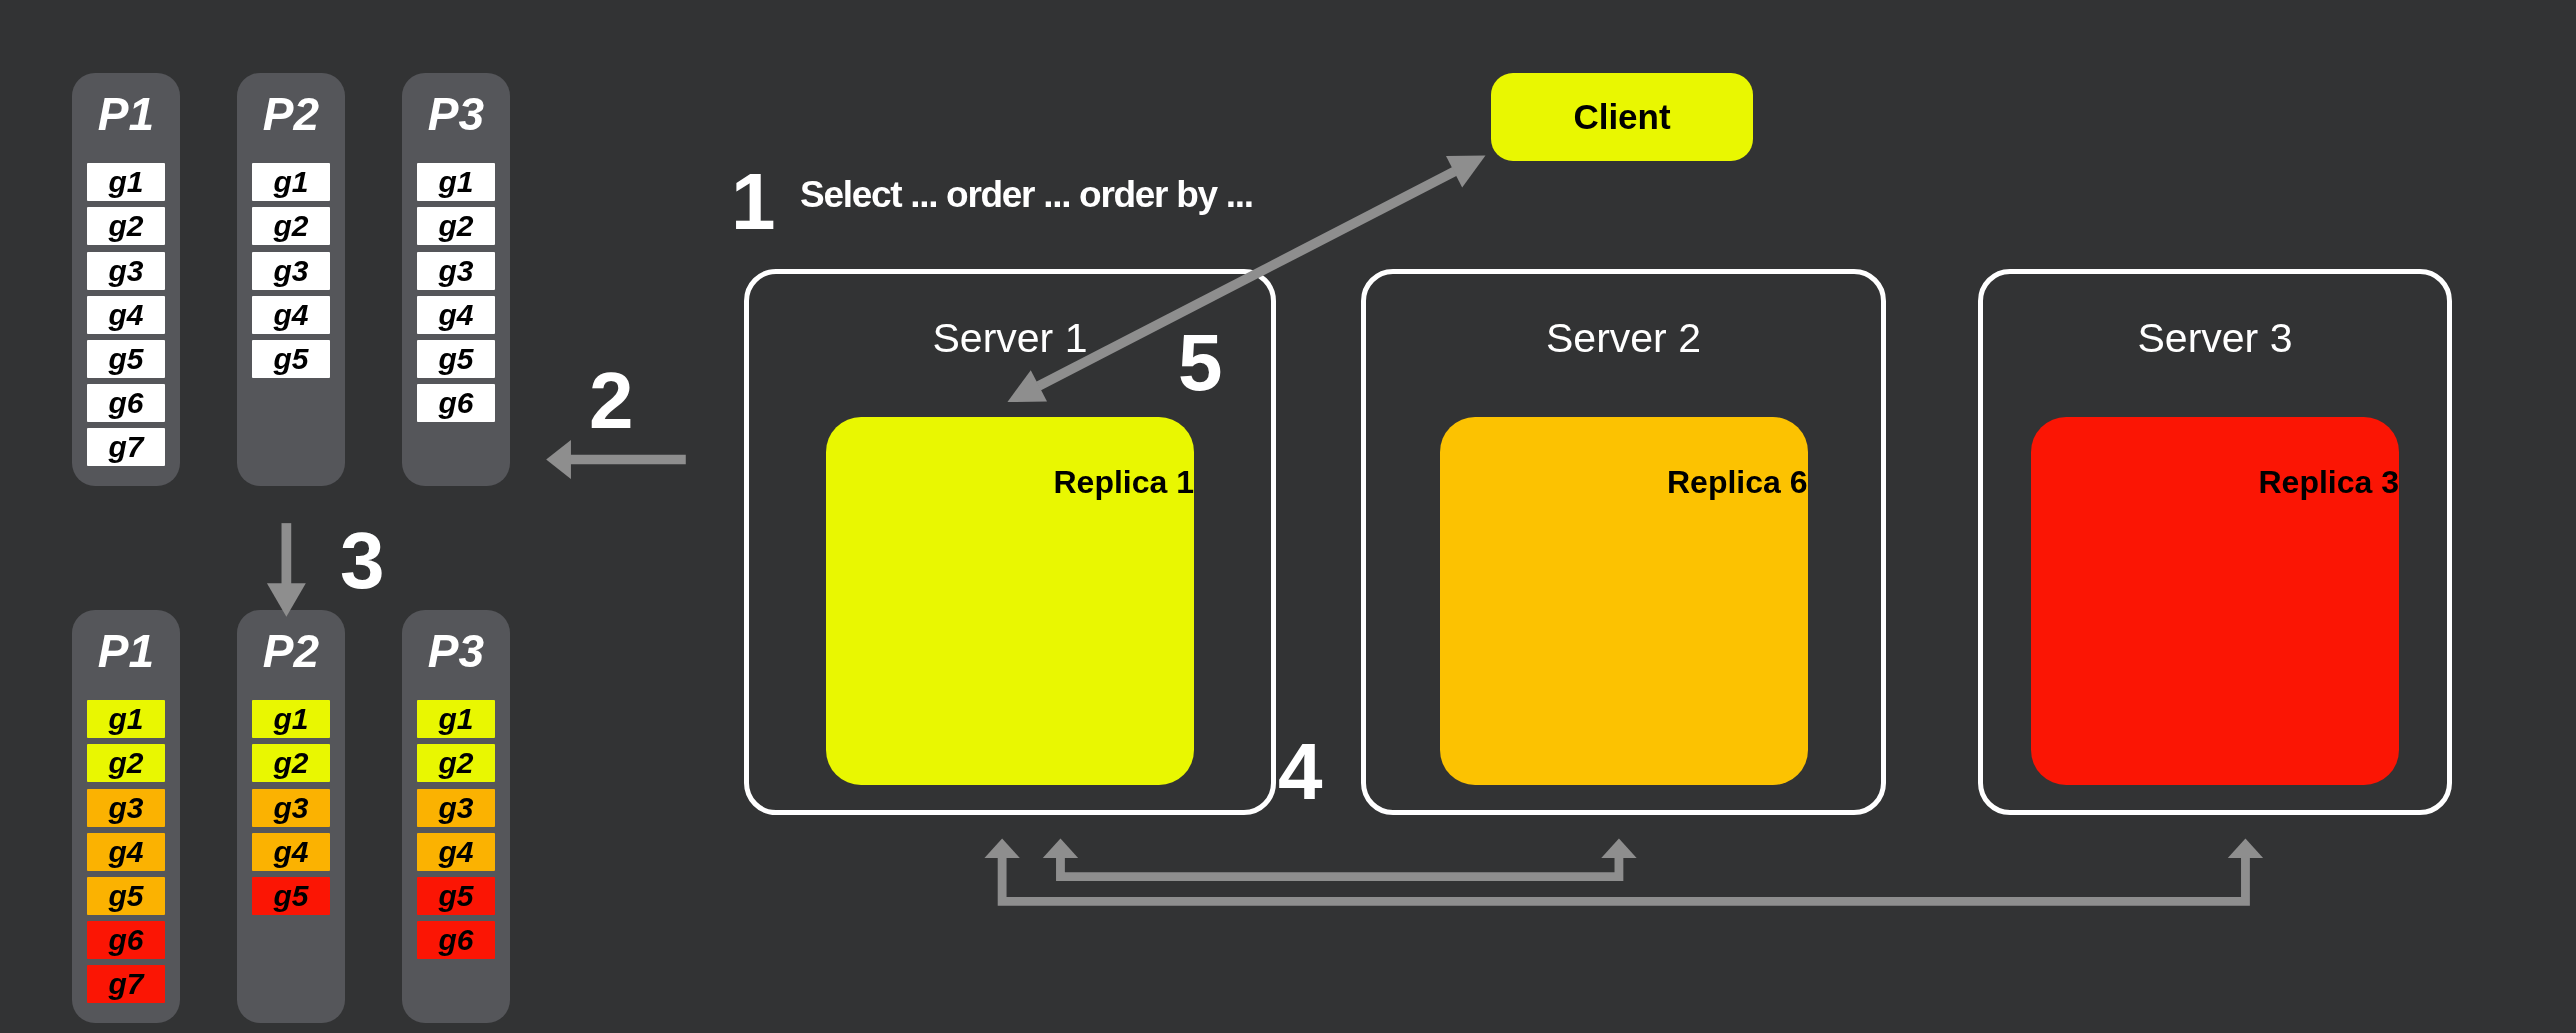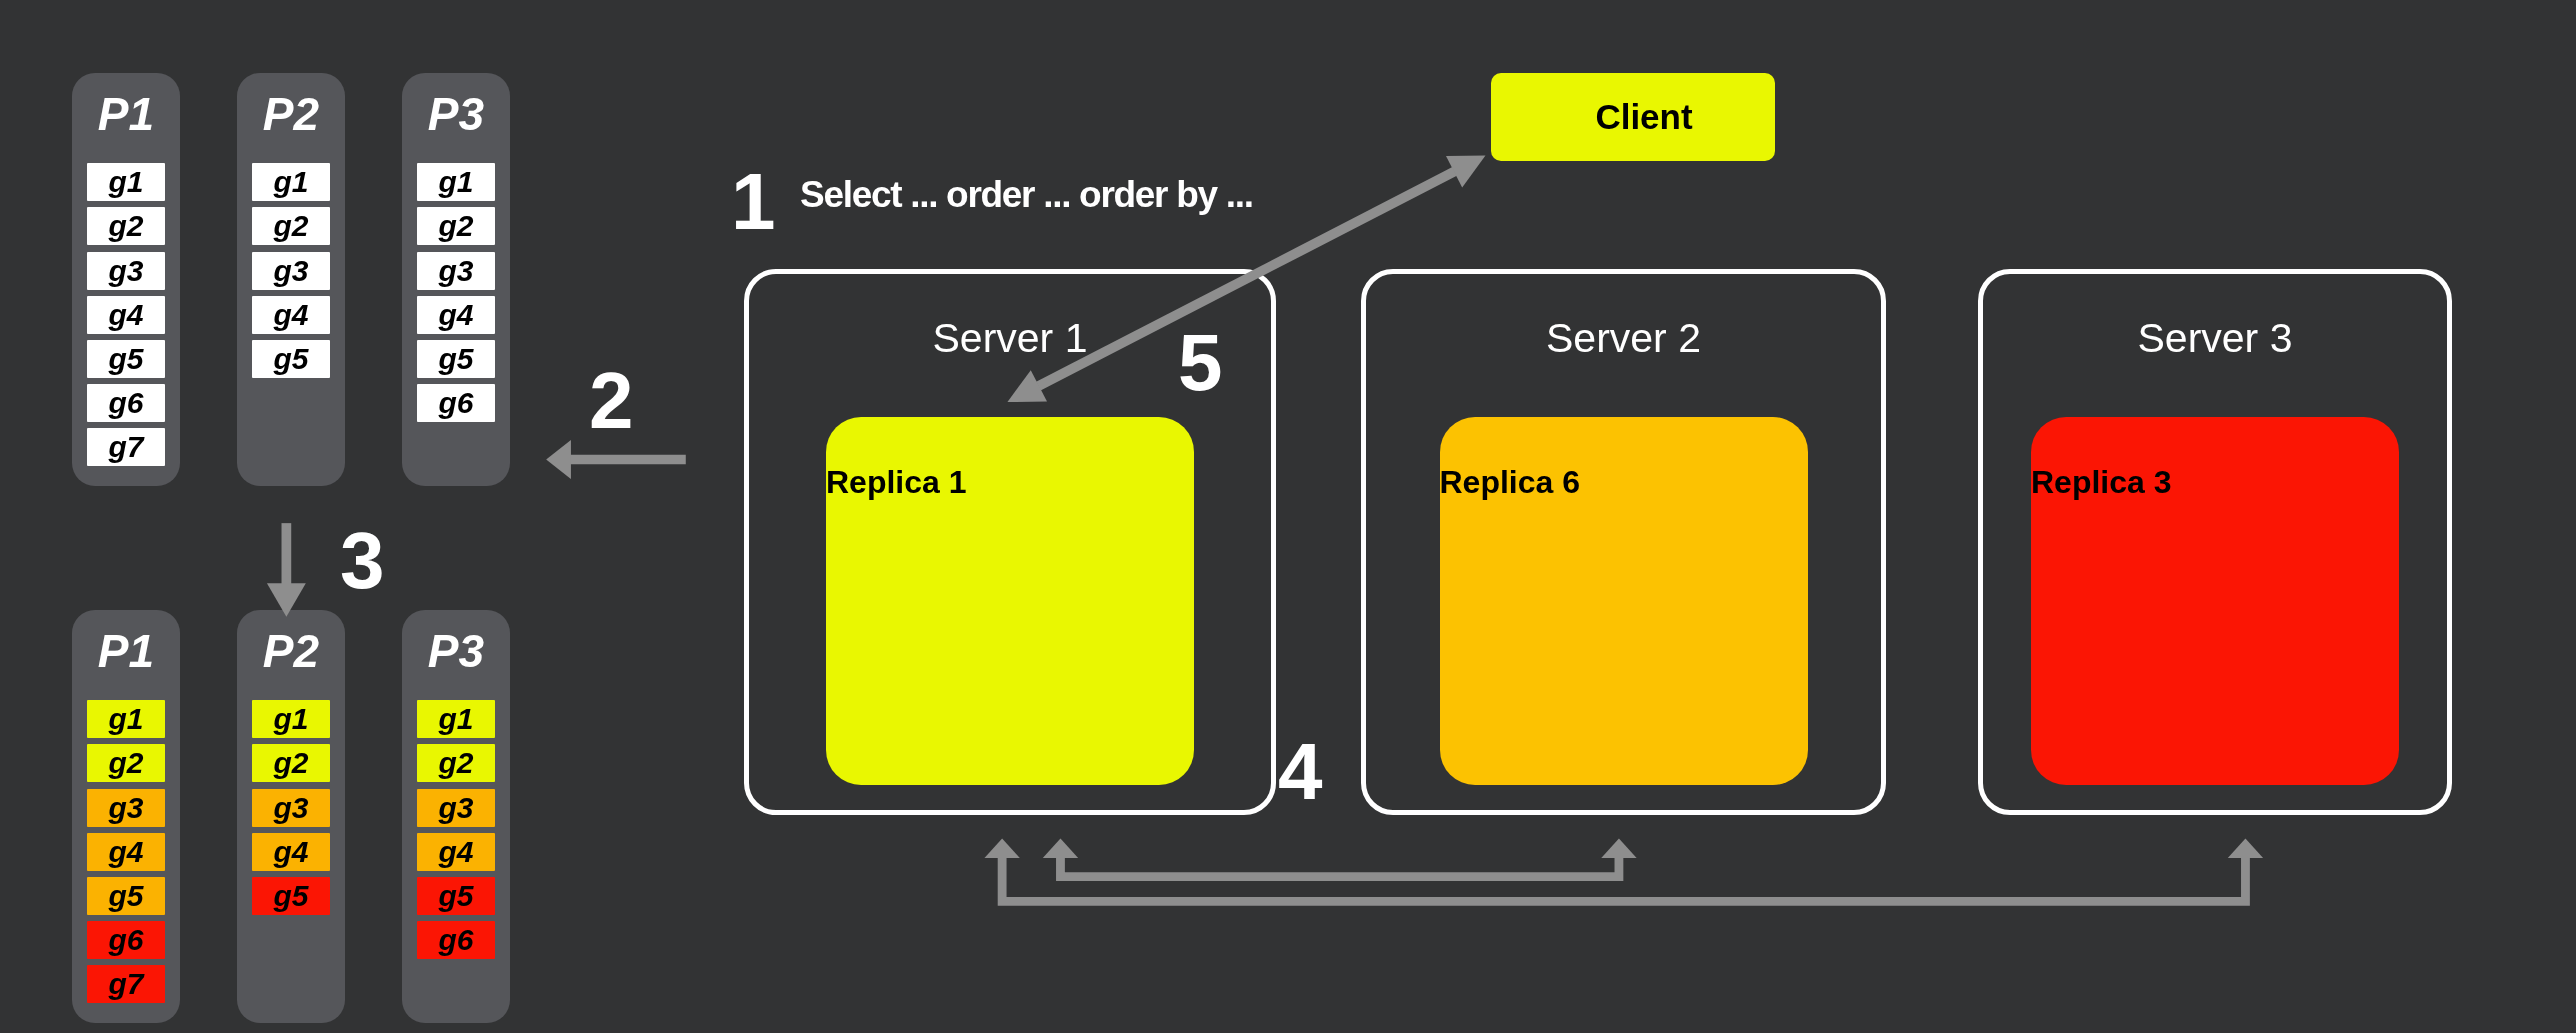--- a/index.html
+++ b/index.html
@@ -29,27 +29,27 @@
   .server{
     position:absolute;top:269px;height:546px;box-sizing:border-box;
     border:5.3px solid #fff;border-radius:32px;margin-left:12px;
   }
   .server-title{
     position:absolute;left:0;right:0;top:44px;text-align:center;
     font-size:41px;font-weight:500;color:#fff;line-height:1;
   }
   .replica{
     position:absolute;left:50%;transform:translateX(-50%);top:143px;
-    width:368px;height:368px;border-radius:35px;text-align:left;
+    width:368px;height:368px;border-radius:35px;text-align:right;
   }
   .replica-label{padding-top:49px;font-size:32px;font-weight:700;color:#000;line-height:1;}
   
   .client{
-    position:absolute;left:1491px;top:73px;width:262px;height:88px;border-radius:10px;
-    text-align:center;line-height:88px;font-size:35px;font-weight:700;color:#000;padding-left:22px;
+    position:absolute;left:1491px;top:73px;width:262px;height:88px;border-radius:22px;
+    text-align:center;line-height:88px;font-size:35px;font-weight:700;color:#000;
   }
   
   .num{position:absolute;font-size:80px;font-weight:700;color:#fff;line-height:1;}
   .num1{left:731px;top:162px;}
   .num2{left:589px;top:361px;}
   .num3{left:340px;top:521px;}
   .num4{left:1278px;top:732px;}
   .num5{left:1178px;top:323px;}
   
   .query{

